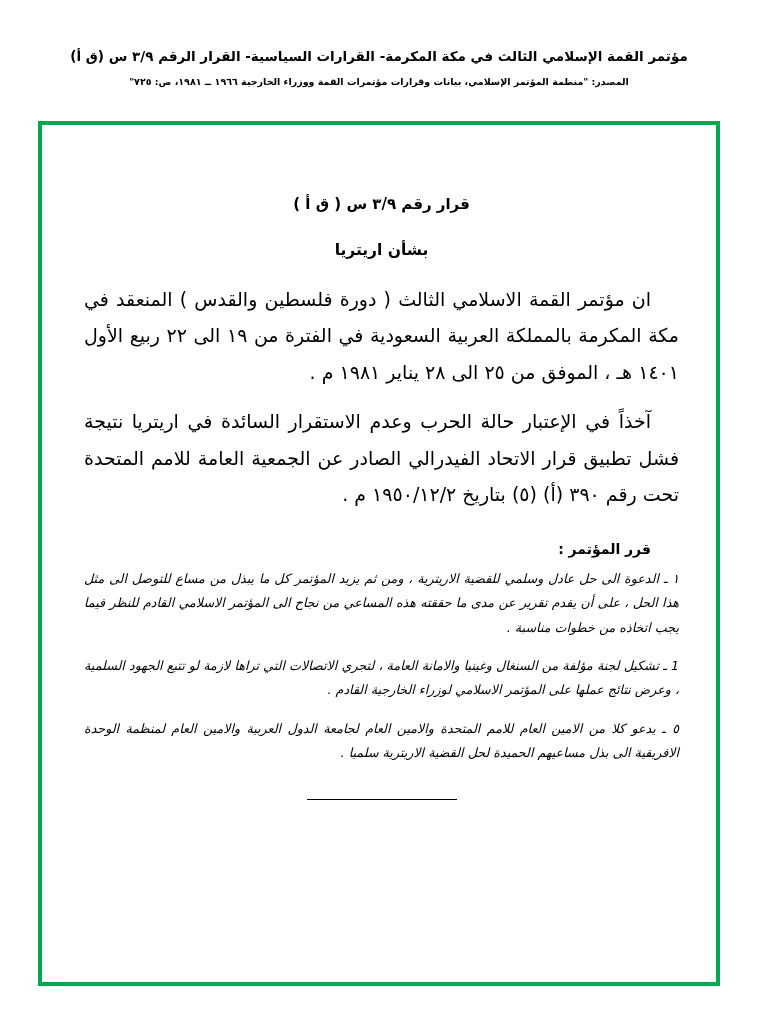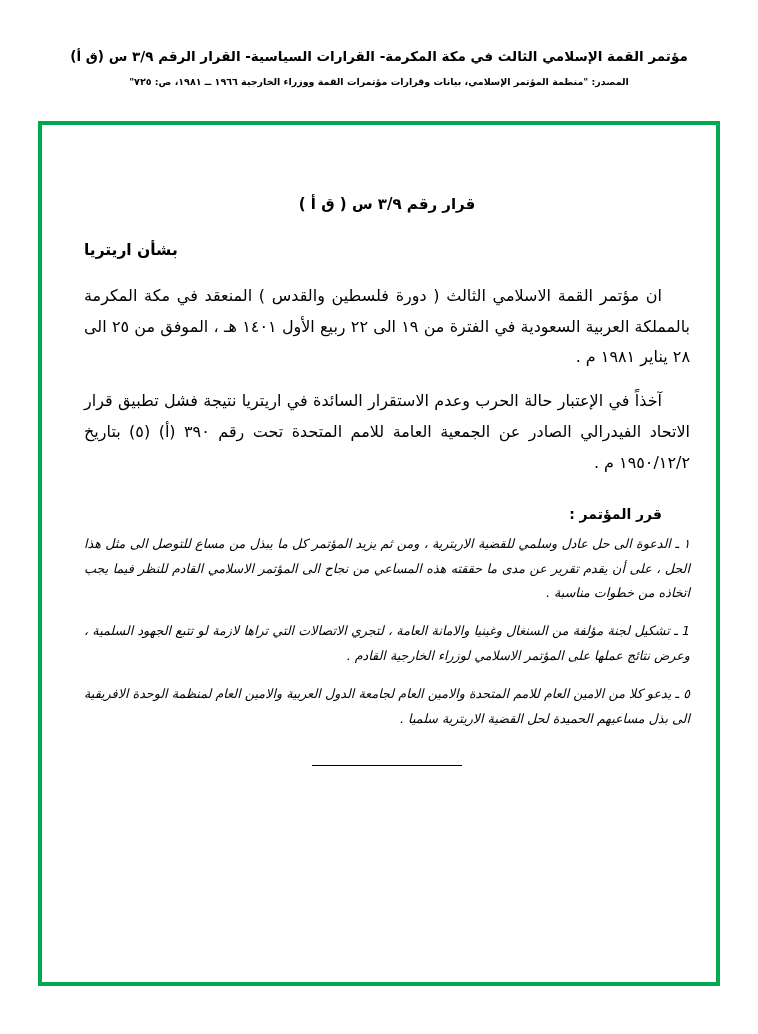--- a/index.html
+++ b/index.html
@@ -45,40 +45,40 @@
     right: 38px;
     left: 38px;
     bottom: 48px;
     border: 4px solid #00a84f;
     box-sizing: border-box;
     background: #ffffff;
   }
   .content {
     position: absolute;
     top: 70px;
-    right: 26px;
+    right: 37px;
     left: 42px;
     direction: rtl;
     text-align: right;
   }
   .doc-number {
     text-align: center;
     font-size: 15px;
     font-weight: bold;
     margin-bottom: 28px;
     letter-spacing: 0.5px;
   }
   .doc-subject {
-    text-align: left;
+    text-align: center;
     font-size: 15.5px;
     font-weight: bold;
     margin-bottom: 22px;
   }
   p.para {
-    font-size: 16px;
+    font-size: 19px;
     line-height: 1.92;
     margin: 0 0 13px 0;
     text-align: justify;
     text-justify: inter-word;
     text-indent: 28px;
   }
   .preamble-label {
     font-size: 14px;
     font-weight: bold;
     margin: 28px 0 10px 0;

